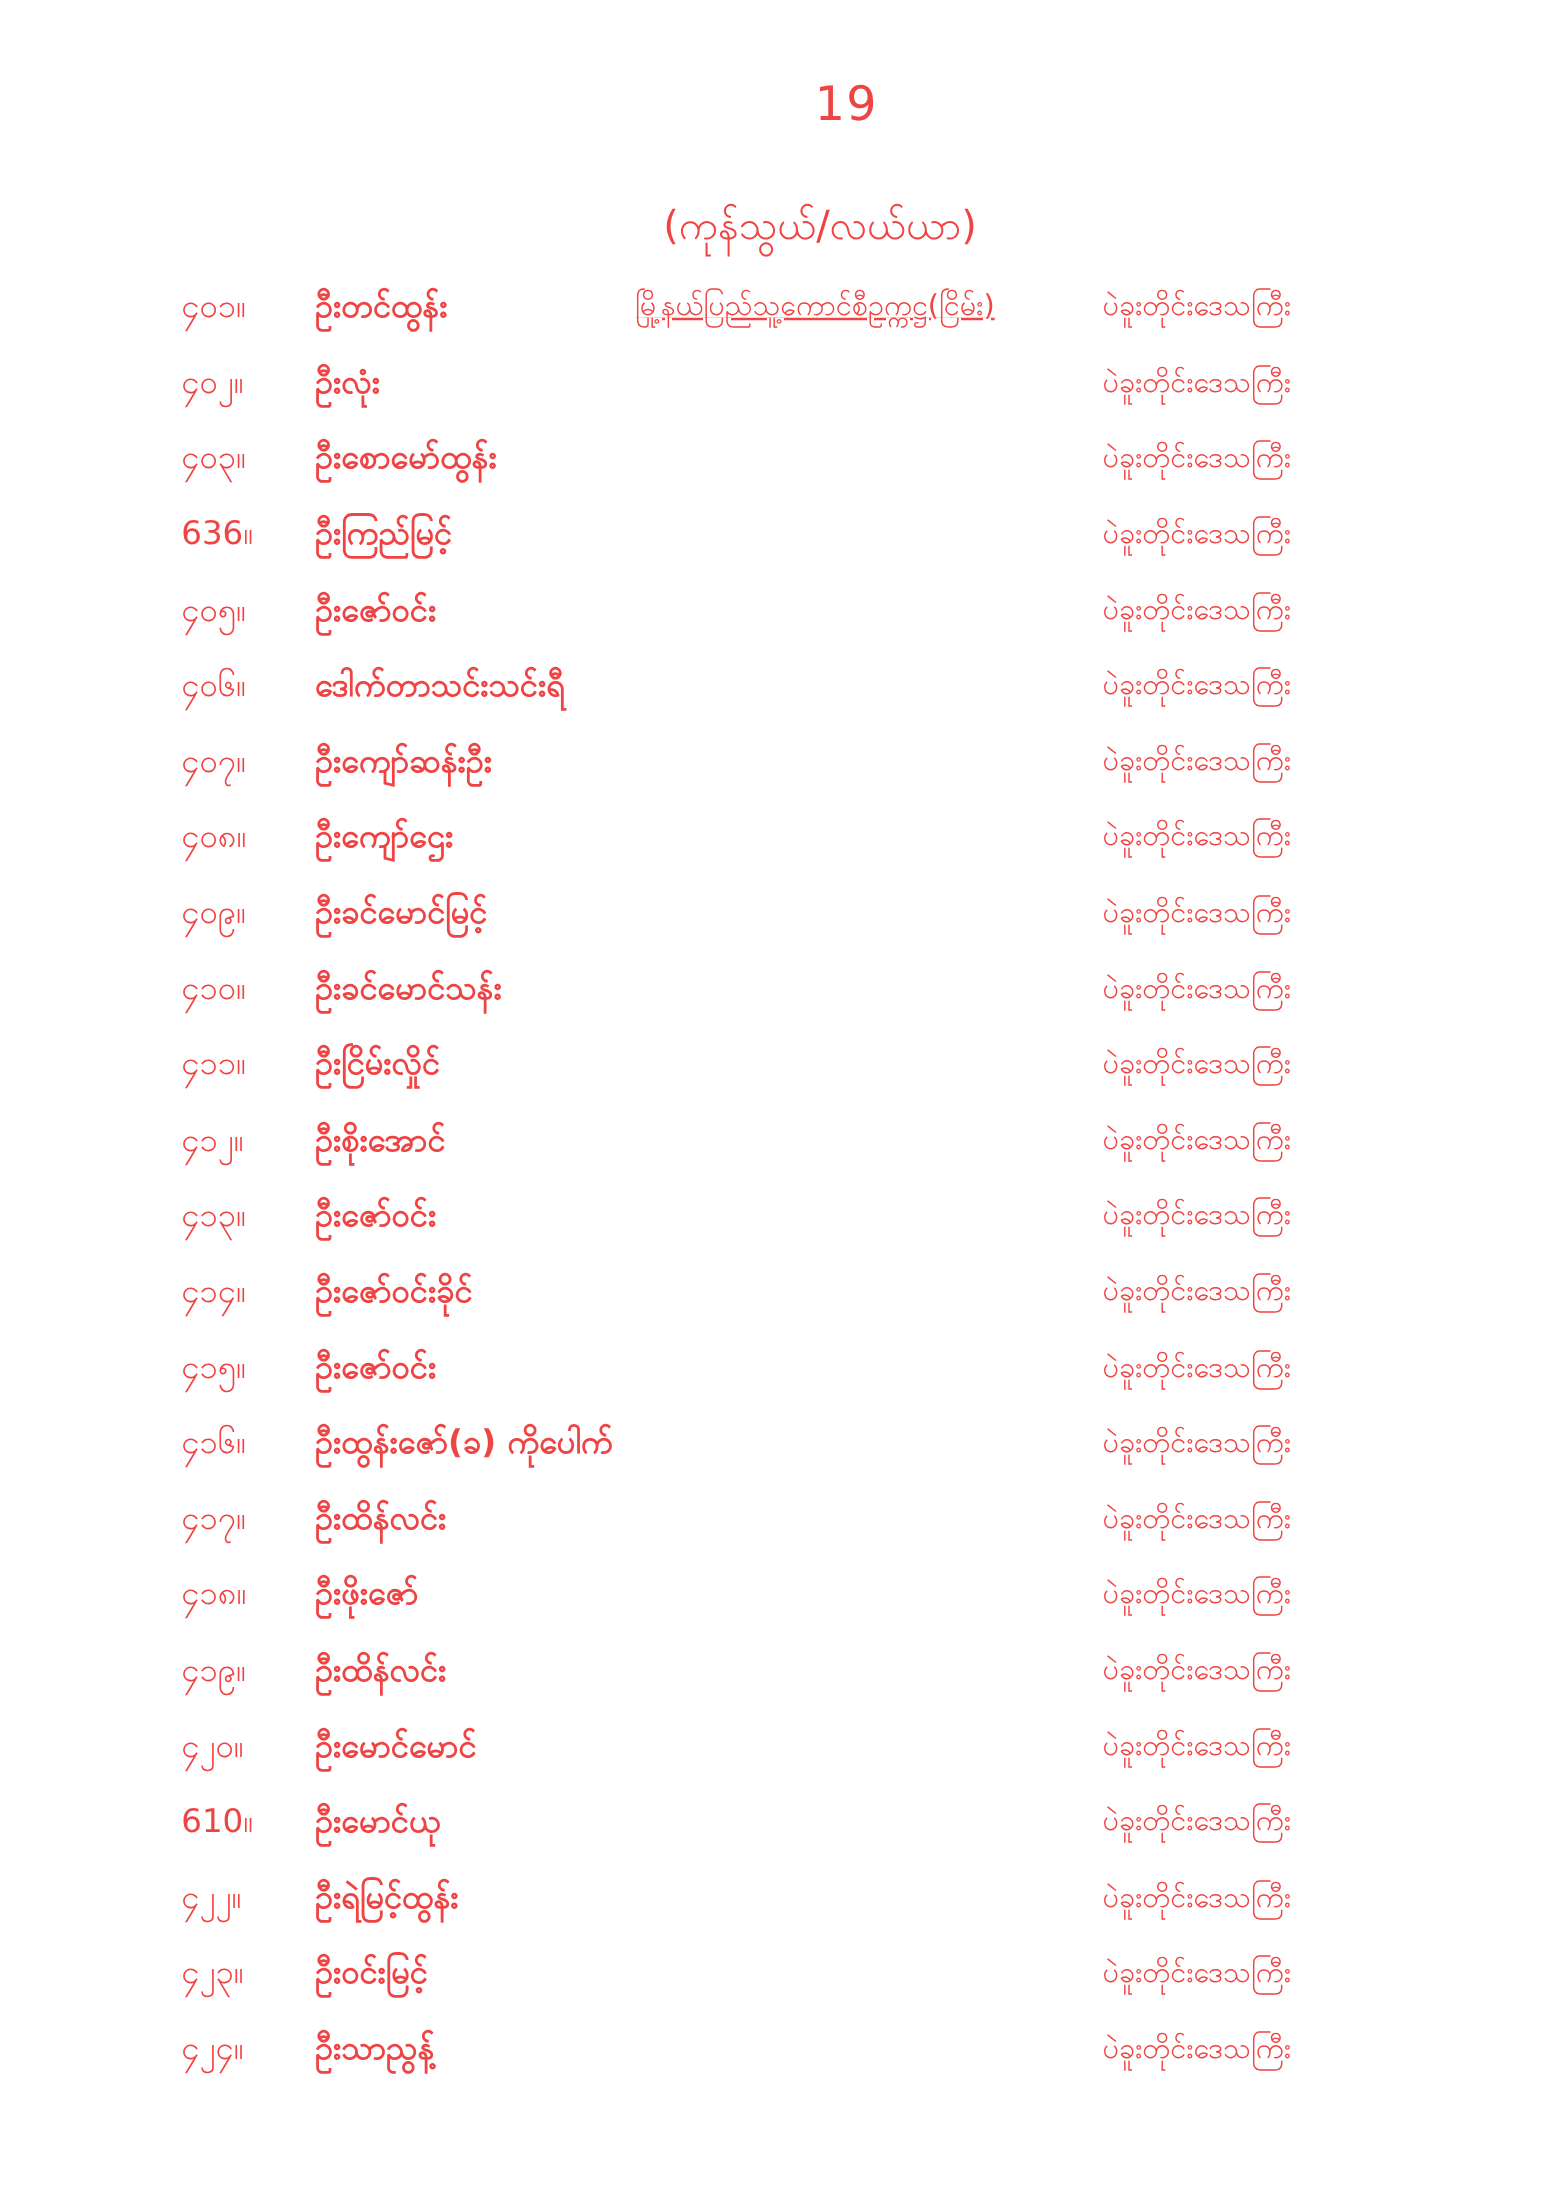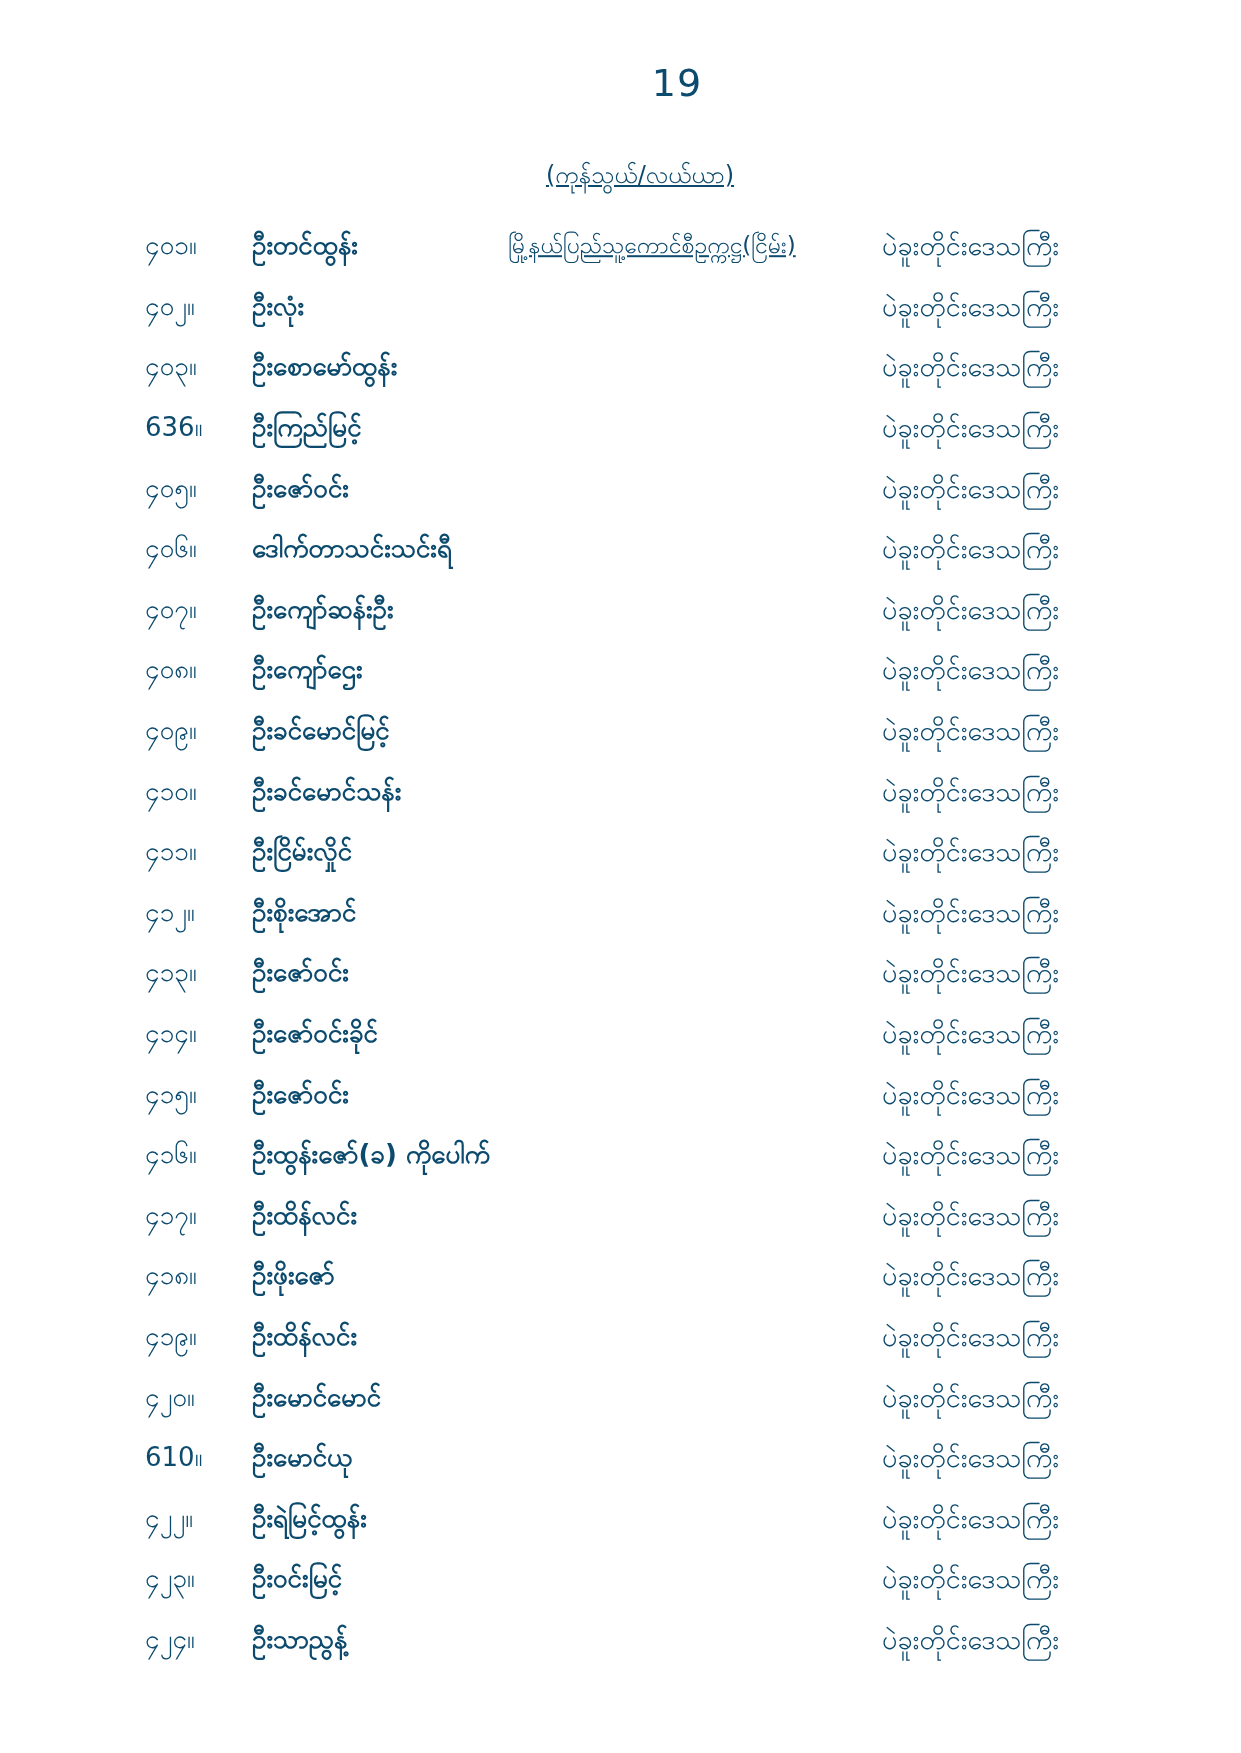--- a/index.html
+++ b/index.html
@@ -6,21 +6,21 @@
     margin: 0;
     padding: 0;
     background: #e8e8e8;
   }
   .page {
     position: relative;
     width: 1241px;
     height: 1753px;
     margin: 0 auto;
     background: #ffffff;
-    color: #0c4a6e;
+    color: #ef4444;
     font-family: "DejaVu Sans", sans-serif;
     overflow: hidden;
   }
   .page-number {
     position: absolute;
     top: 64px;
     left: 677px;
     transform: translateX(-50%);
     font-size: 38px;
     line-height: 1;
@@ -32,26 +32,25 @@
     left: 674px;
     transform: translateX(-50%);
     font-size: 26px;
     font-weight: bold;
     line-height: 1.3;
     white-space: nowrap;
   }
   .doc-subtitle {
     position: absolute;
     top: 160px;
-    left: 640px;
+    left: 656px;
     transform: translateX(-50%);
-    font-size: 24px;
+    font-size: 32px;
     line-height: 1.3;
     white-space: nowrap;
-    text-decoration: underline;
   }
   .rows {
     position: absolute;
     top: 216px;
     left: 0;
     right: 0;
   }
   .row {
     position: relative;
     height: 60.6px;
@@ -72,21 +71,21 @@
     font-size: 26px;
     font-weight: bold;
   }
   .col-position {
     left: 508px;
     font-size: 23px;
     text-decoration: underline;
   }
   .col-region {
     left: 882px;
-    font-size: 27px;
+    font-size: 23px;
   }
 </style>
 </head>
 <body>
 
 <div class="page">
   <div class="page-number">19</div>
 
 
   <div class="doc-subtitle">(ကုန်သွယ်/လယ်ယာ)</div>

